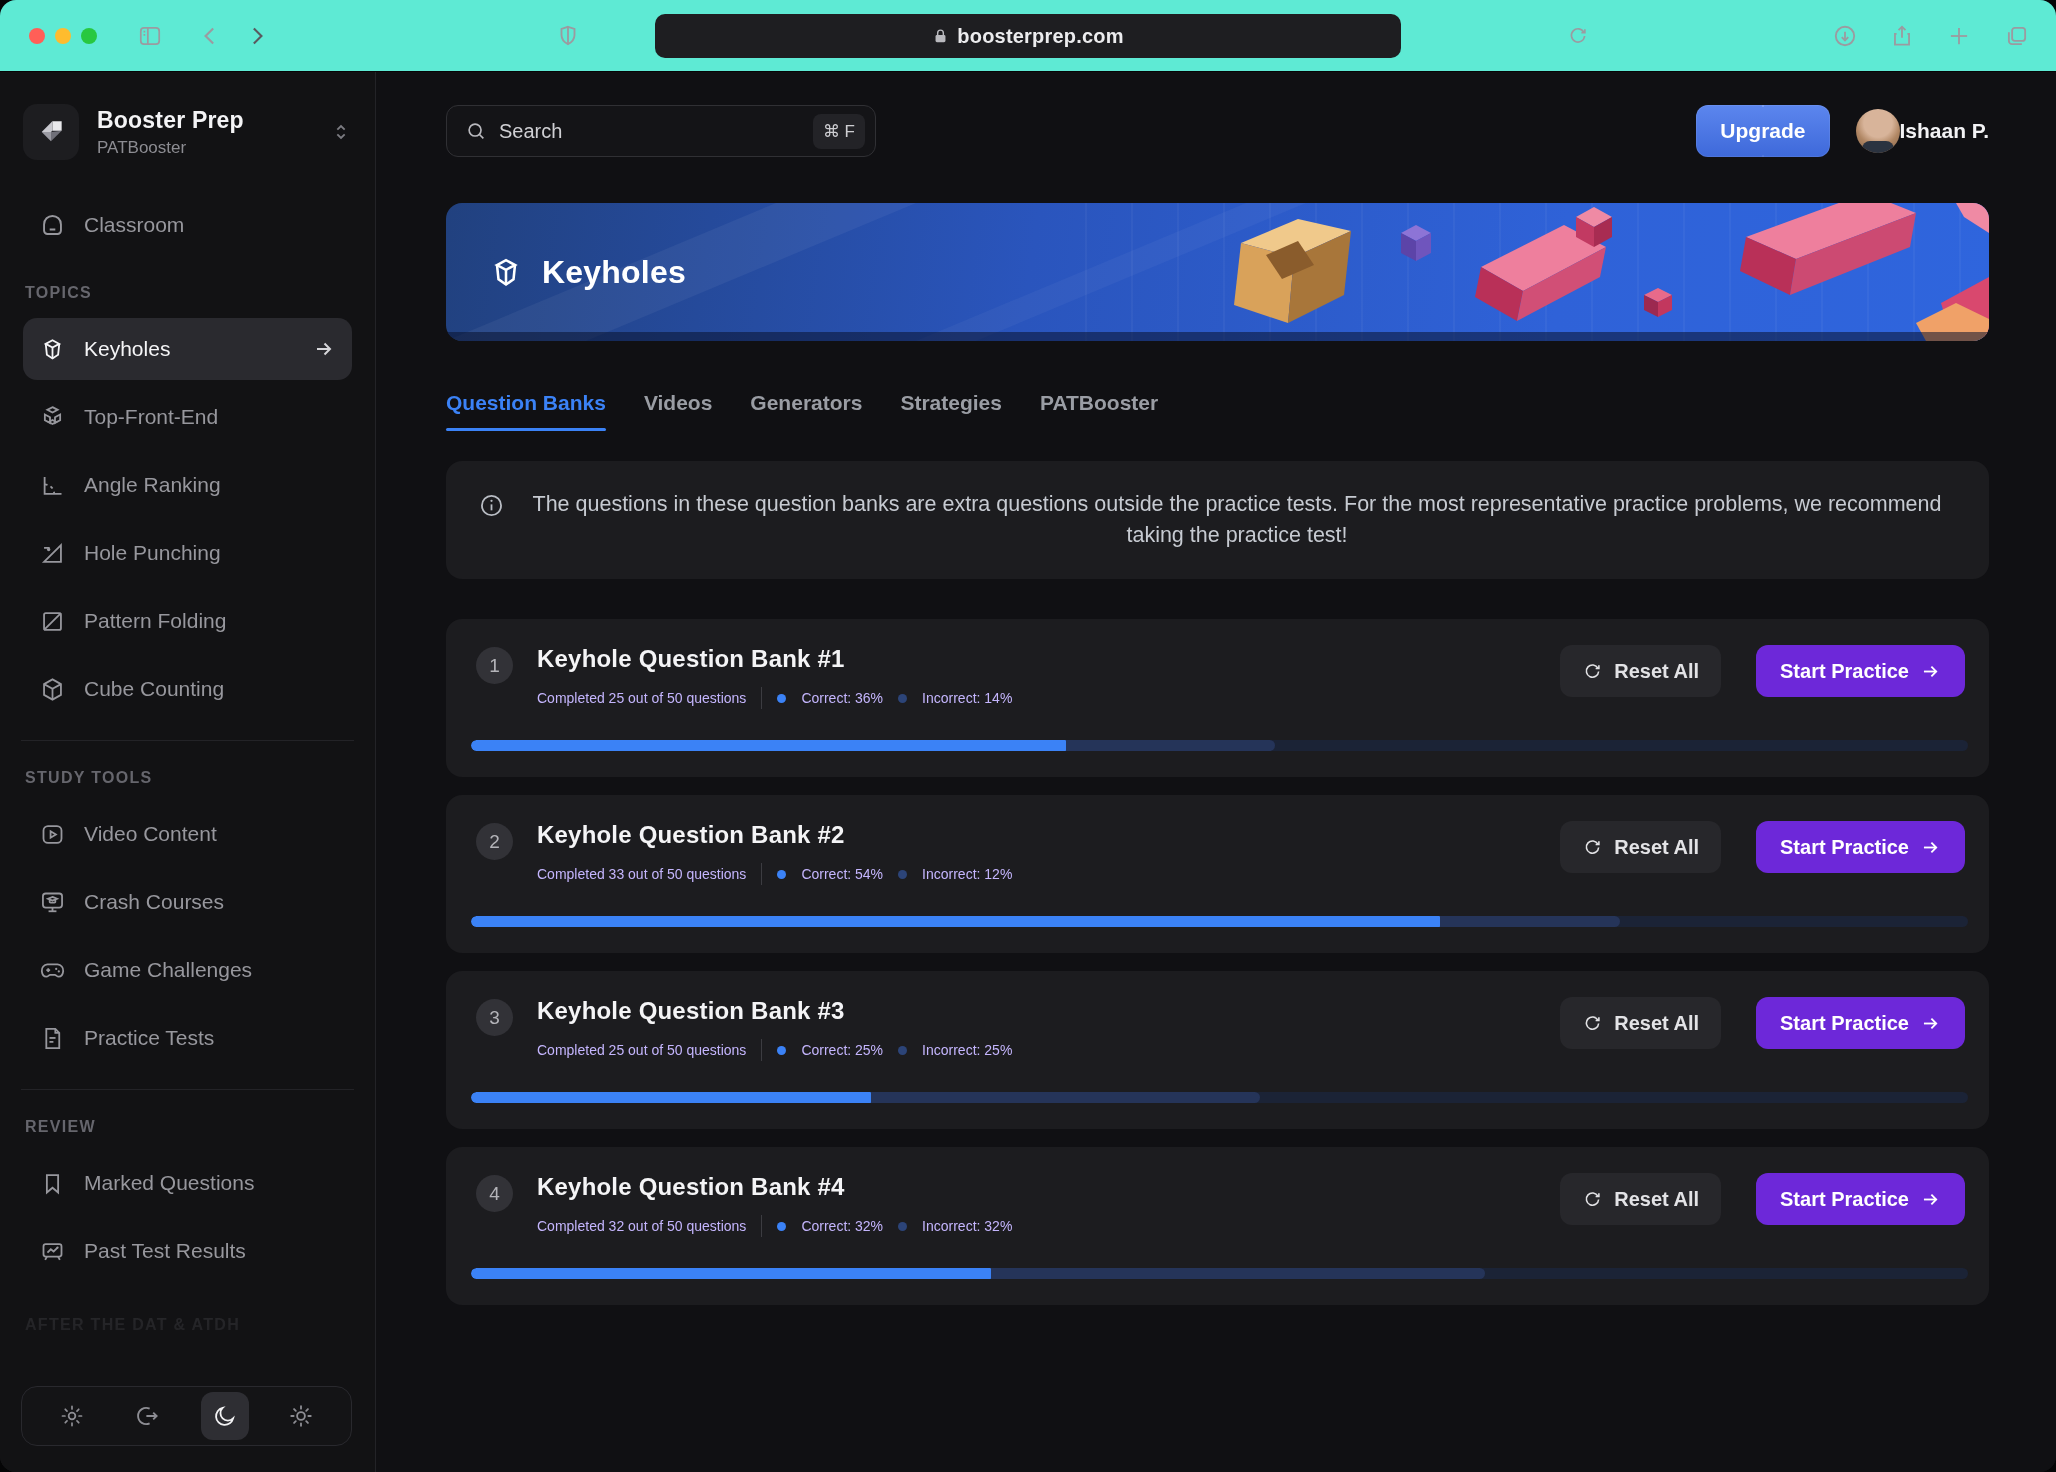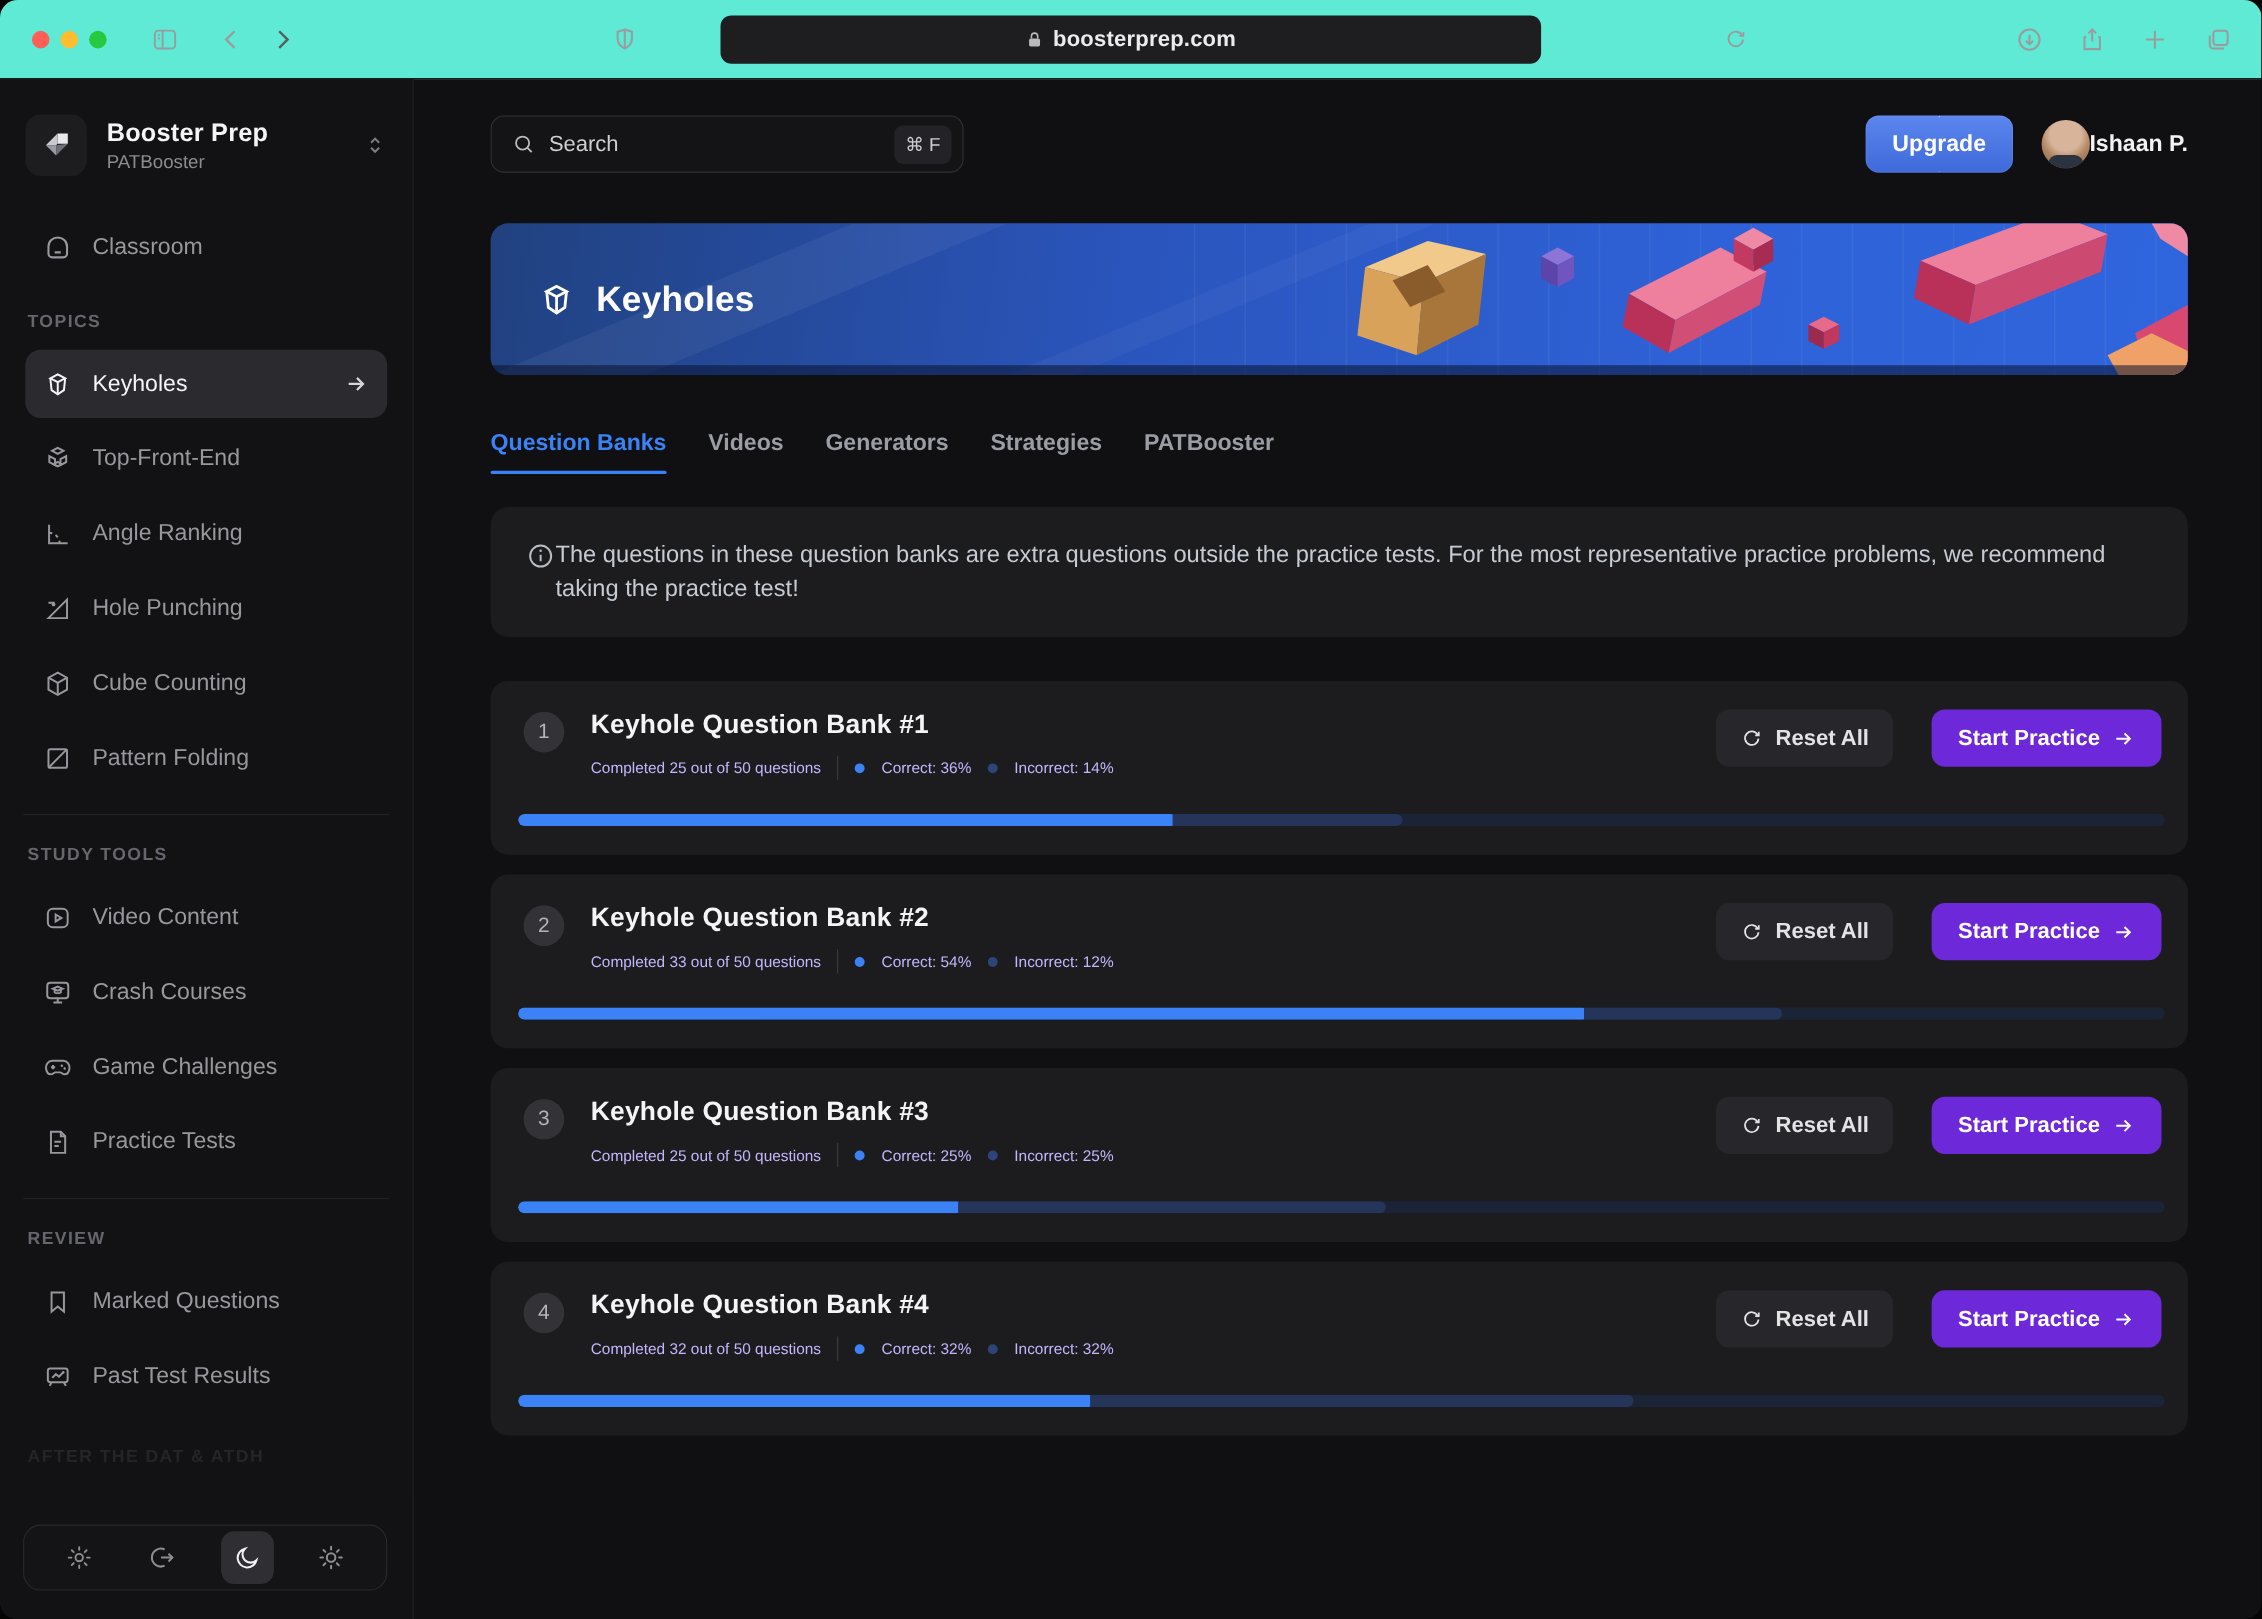--- a/index.html
+++ b/index.html
@@ -99,21 +99,21 @@
 
   
   .tabs { margin-top:50px; display:flex; gap:38px; }
   .tab { font-size:21px; font-weight:700; color:#9a9da4; padding-bottom:16px; position:relative; }
   .tab.active { color:#3b82f6; }
   .tab.active:after { content:""; position:absolute; left:0; right:0; bottom:0; height:3px;
                       background:#3b82f6; border-radius:2px; }
 
   
   .info { margin-top:30px; background:#1c1c1f; border-radius:16px; padding:28px 32px;
-          display:flex; gap:0; }
+          display:flex; gap:12px;text-align:center; }
   .info svg { width:27px; height:27px; color:#b9bdc4; flex:0 0 auto; margin-top:3px; }
   .info-text { color:#c6cad1; font-size:21.5px; line-height:1.45; max-width:1450px; }
 
   
   .cards { margin-top:40px; display:flex; flex-direction:column; gap:18px; }
   .card { position:relative; background:#1c1c1f; border-radius:16px; height:158px; padding:26px 22px 0 30px; }
   .card-head { display:flex; align-items:flex-start; gap:24px; }
   .num-badge { width:37px; height:37px; border-radius:50%; background:#323237; color:#b4b4b9;
                font-size:19px; display:flex; align-items:center; justify-content:center; margin-top:2px; }
   .card-title { color:#f4f4f6; font-size:24px; font-weight:700; letter-spacing:.2px; }
@@ -285,33 +285,33 @@
           <svg viewBox="0 0 24 24" fill="none" stroke="currentColor" stroke-width="1.6">
               <polygon points="4.5,19.5 19.5,4.5 19.5,19.5"></polygon>
               <circle cx="8.6" cy="8.4" r="1.5" fill="currentColor" stroke="none"></circle>
               <line x1="4.5" y1="7" x2="9.5" y2="7"></line>
             </svg>
           <span>Hole Punching</span>
         </div>
 
         <div class="nav-item">
           <svg viewBox="0 0 24 24" fill="none" stroke="currentColor" stroke-width="1.6">
+              <rect x="4.5" y="4.5" width="15" height="15" rx="1.5"></rect>
+              <line x1="4.5" y1="19.5" x2="19.5" y2="4.5"></line>
+            </svg>
+          <span>Pattern Folding</span>
+        </div>
+
+        <div class="nav-item">
+          <svg viewBox="0 0 24 24" fill="none" stroke="currentColor" stroke-width="1.6">
               <polygon points="12,3 19.5,7.2 19.5,16.8 12,21 4.5,16.8 4.5,7.2"></polygon>
               <polyline points="4.5,7.2 12,11.4 19.5,7.2"></polyline>
               <line x1="12" y1="11.4" x2="12" y2="21"></line>
             </svg>
           <span>Cube Counting</span>
-        </div>
-
-        <div class="nav-item">
-          <svg viewBox="0 0 24 24" fill="none" stroke="currentColor" stroke-width="1.6">
-              <rect x="4.5" y="4.5" width="15" height="15" rx="1.5"></rect>
-              <line x1="4.5" y1="19.5" x2="19.5" y2="4.5"></line>
-            </svg>
-          <span>Pattern Folding</span>
         </div>
 
         <div class="side-divider"></div>
         <div class="section-label">STUDY TOOLS</div>
 
         <div class="nav-item">
           <svg viewBox="0 0 24 24" fill="none" stroke="currentColor" stroke-width="1.6">
               <rect x="4" y="4.5" width="16" height="15" rx="4"></rect>
               <polygon points="10.3,9.2 15,12 10.3,14.8"></polygon>
             </svg>

